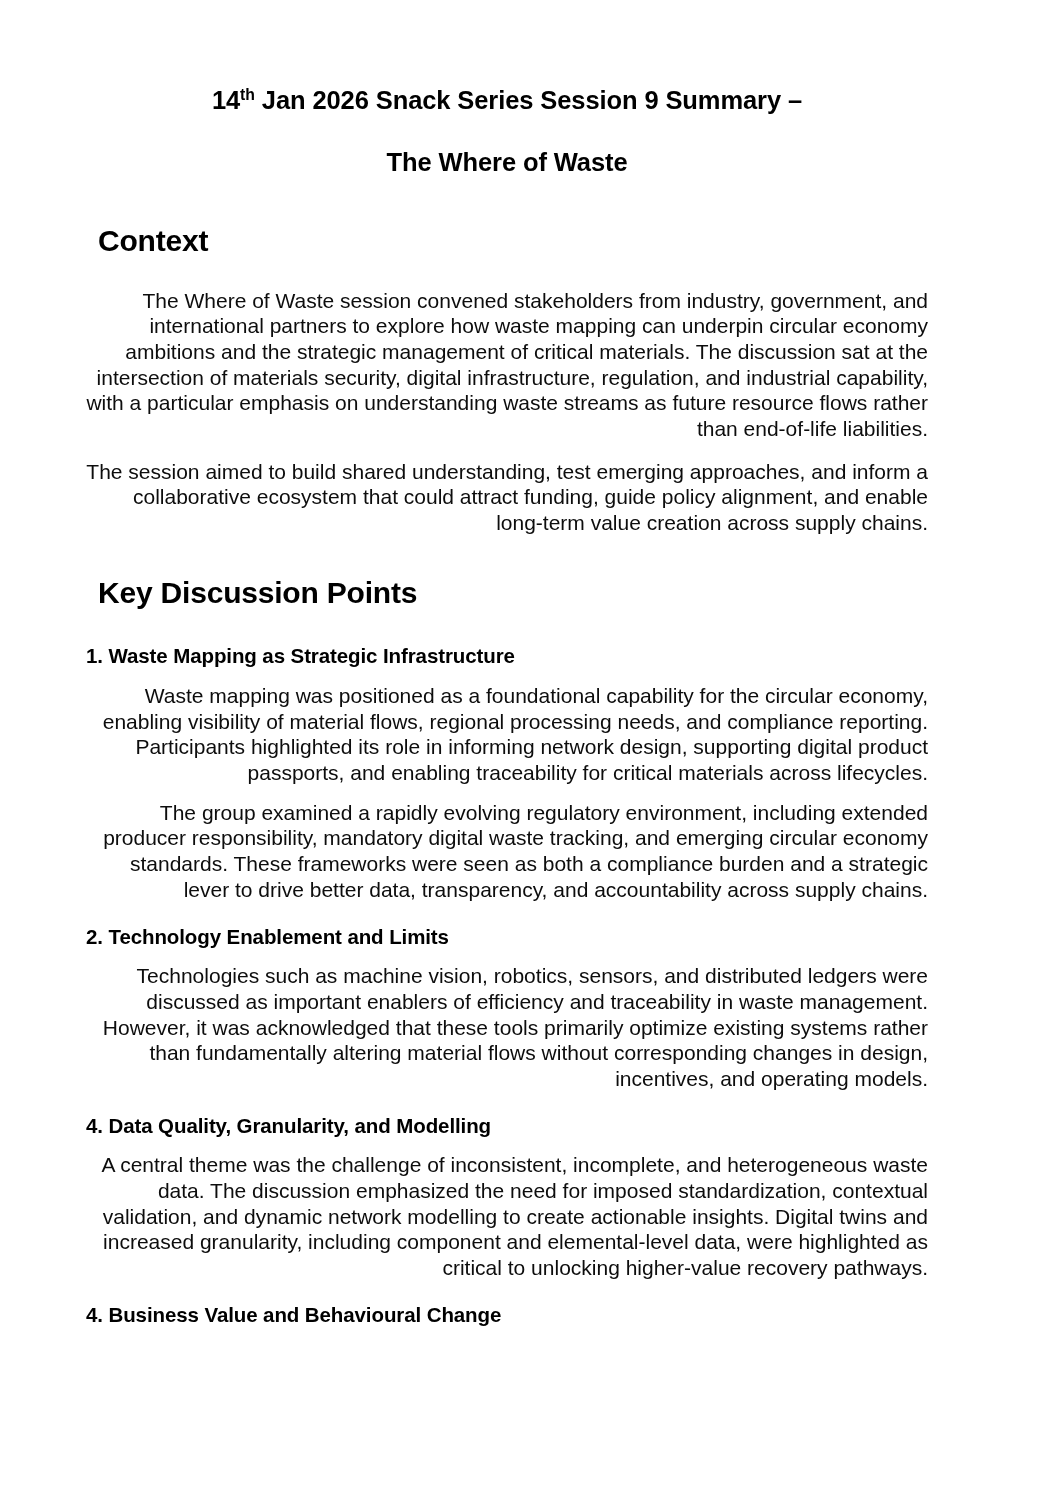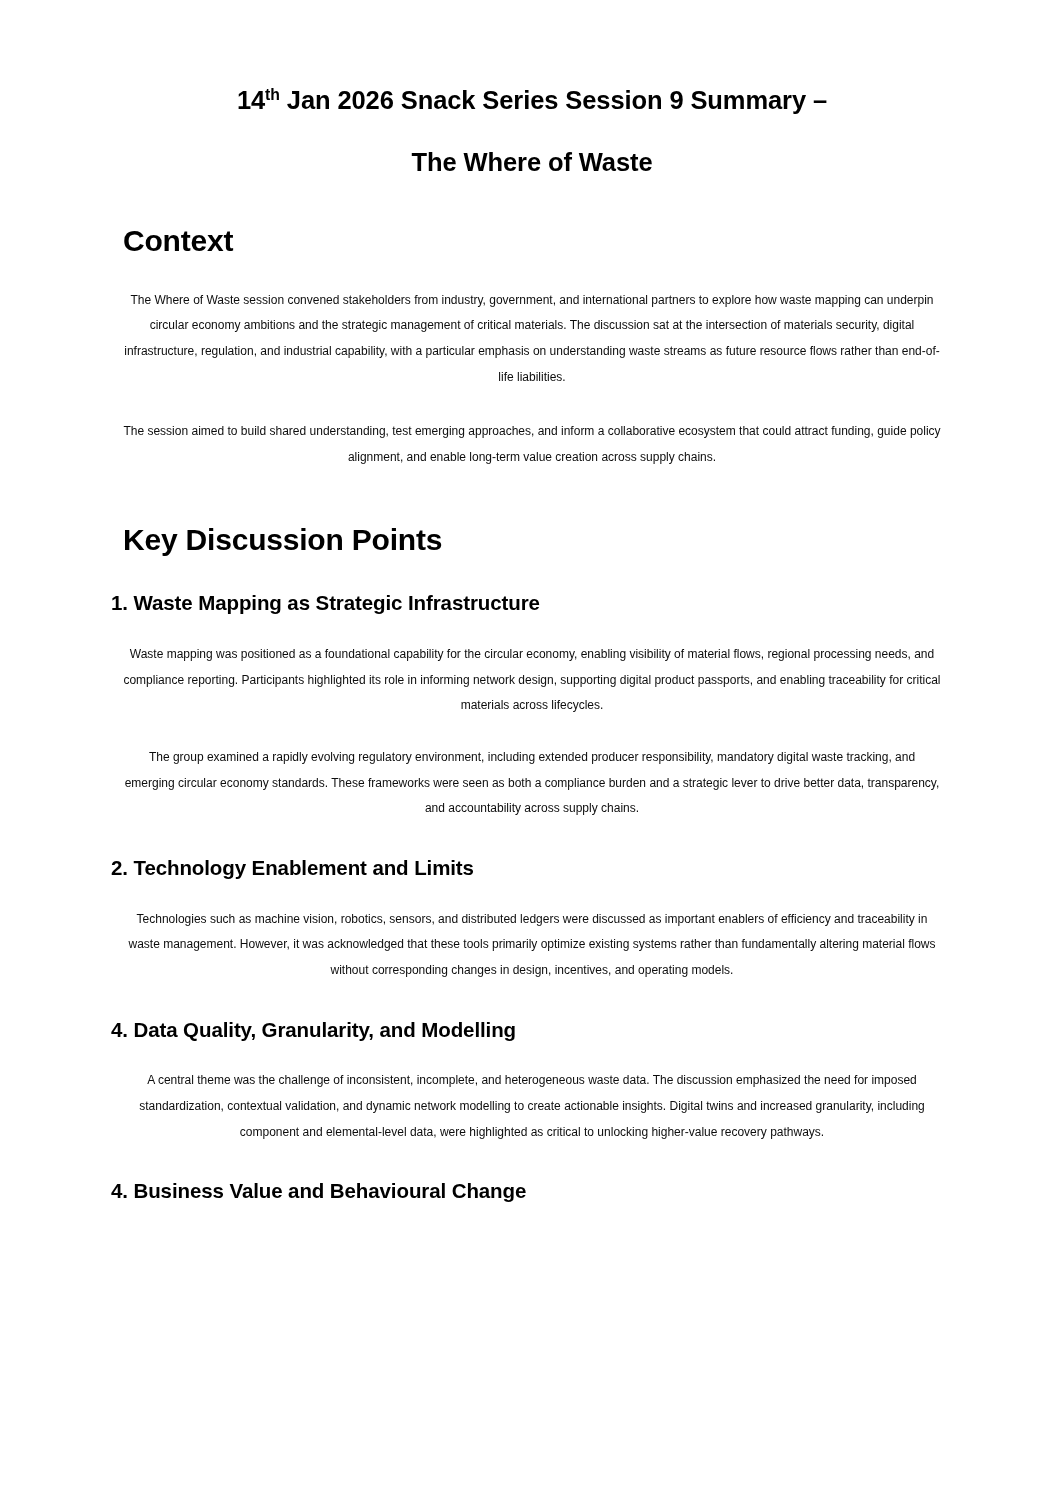--- a/index.html
+++ b/index.html
@@ -17,21 +17,21 @@
     position: relative;
     width: 1058px;
     height: 1497px;
     box-sizing: border-box;
     background: #ffffff;
     overflow: hidden;
     margin: 0 auto;
   }
   .content {
     position: absolute;
-    left: 111px;
+    left: 86px;
     top: 0;
     width: 842px;
   }
 
   
   .doc-title {
     text-align: center;
     font-size: 25.5px;
     font-weight: bold;
     line-height: 1.0;
@@ -70,25 +70,25 @@
     font-size: 20.5px;
     font-weight: bold;
     line-height: 1.2;
     letter-spacing: -0.1px;
     margin: 0;
     padding-top: 22px;
   }
 
   
   .body-text {
-    font-size: 12px;
+    font-size: 21px;
     line-height: 25.7px;
-    margin: 12px;
+    margin: 0;
     padding-top: 17px;
-    text-align: center;
+    text-align: right;
     letter-spacing: 0px;
     color: #0d0d0d;
   }
   .body-text.tight { padding-top: 14px; }
 
   .spacer-after-context { height: 4px; }
 </style>
 </head>
 <body>
 

